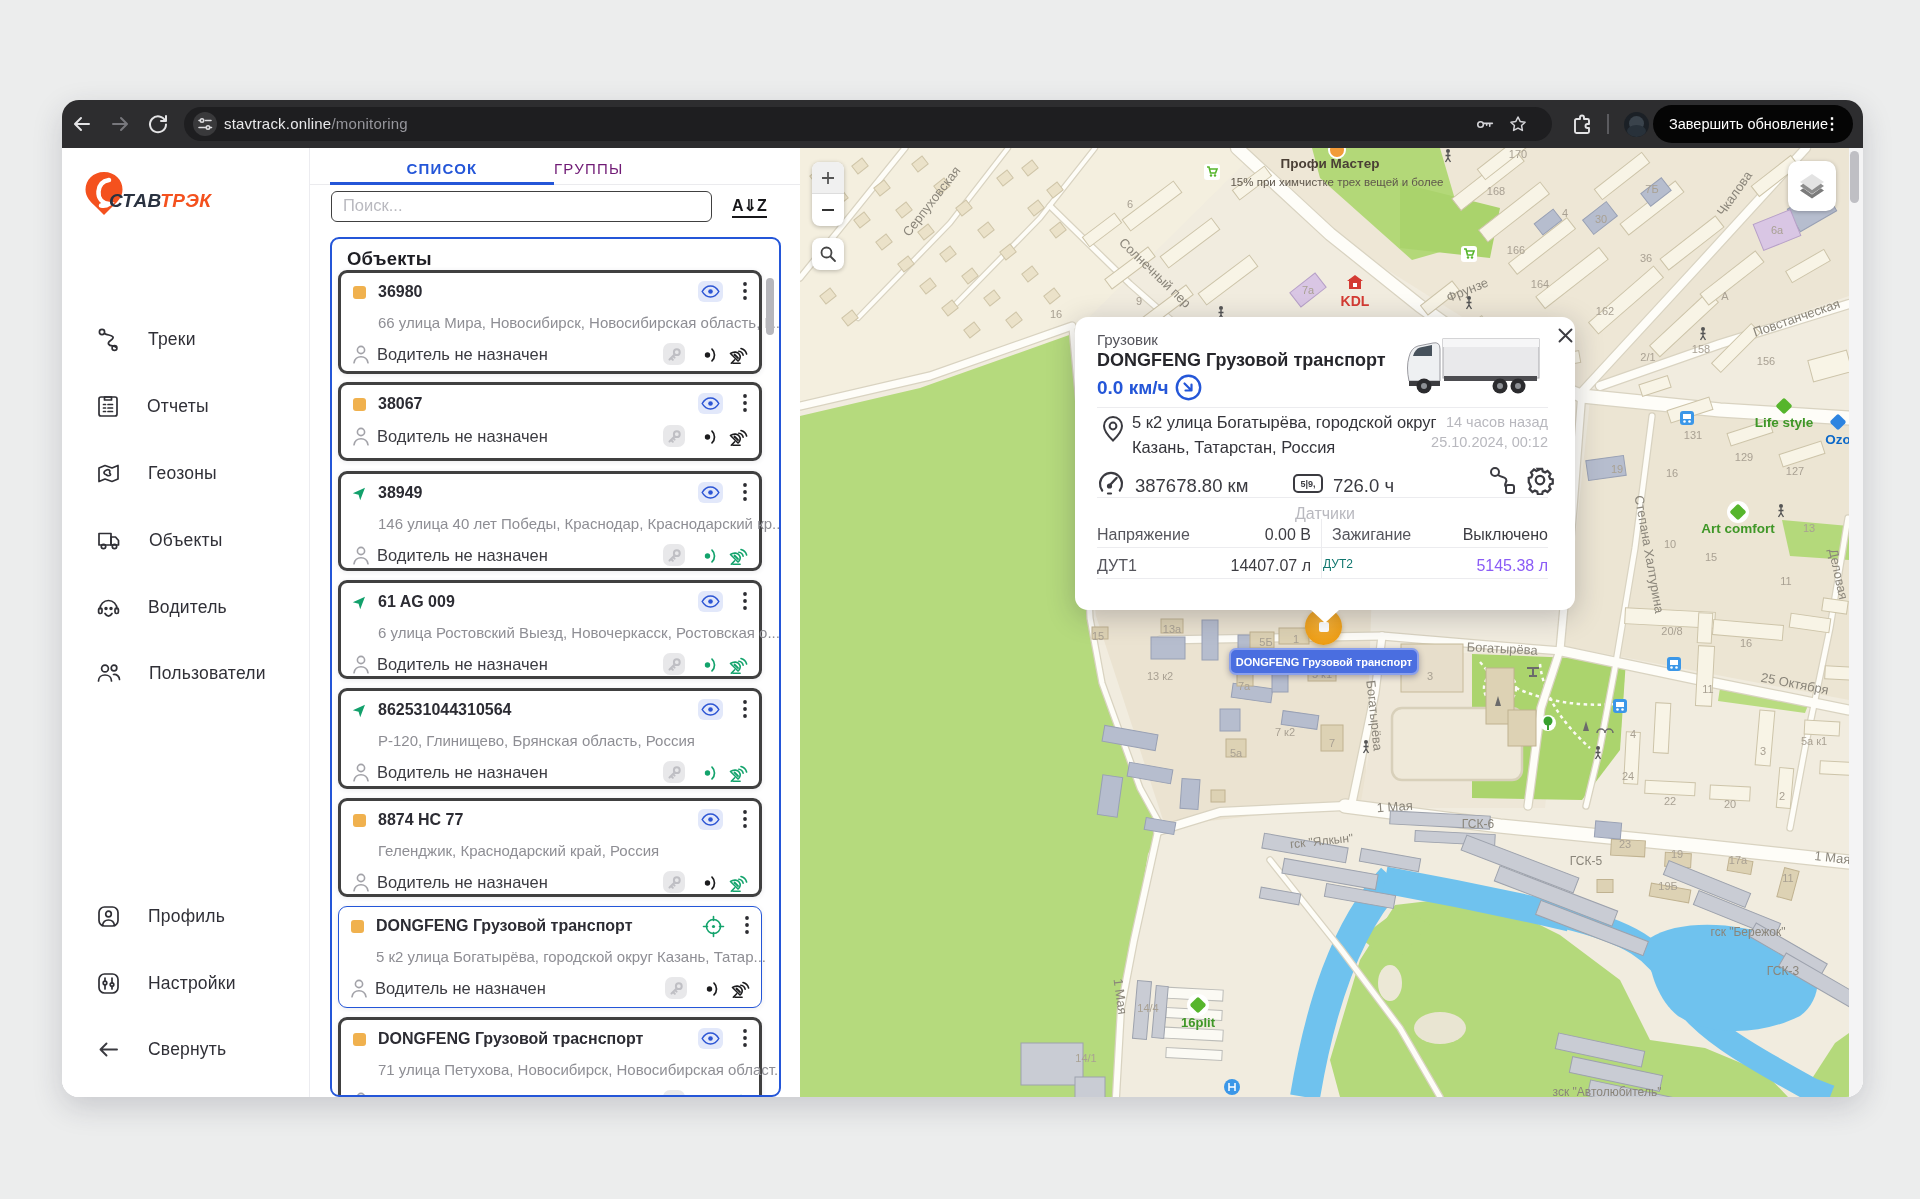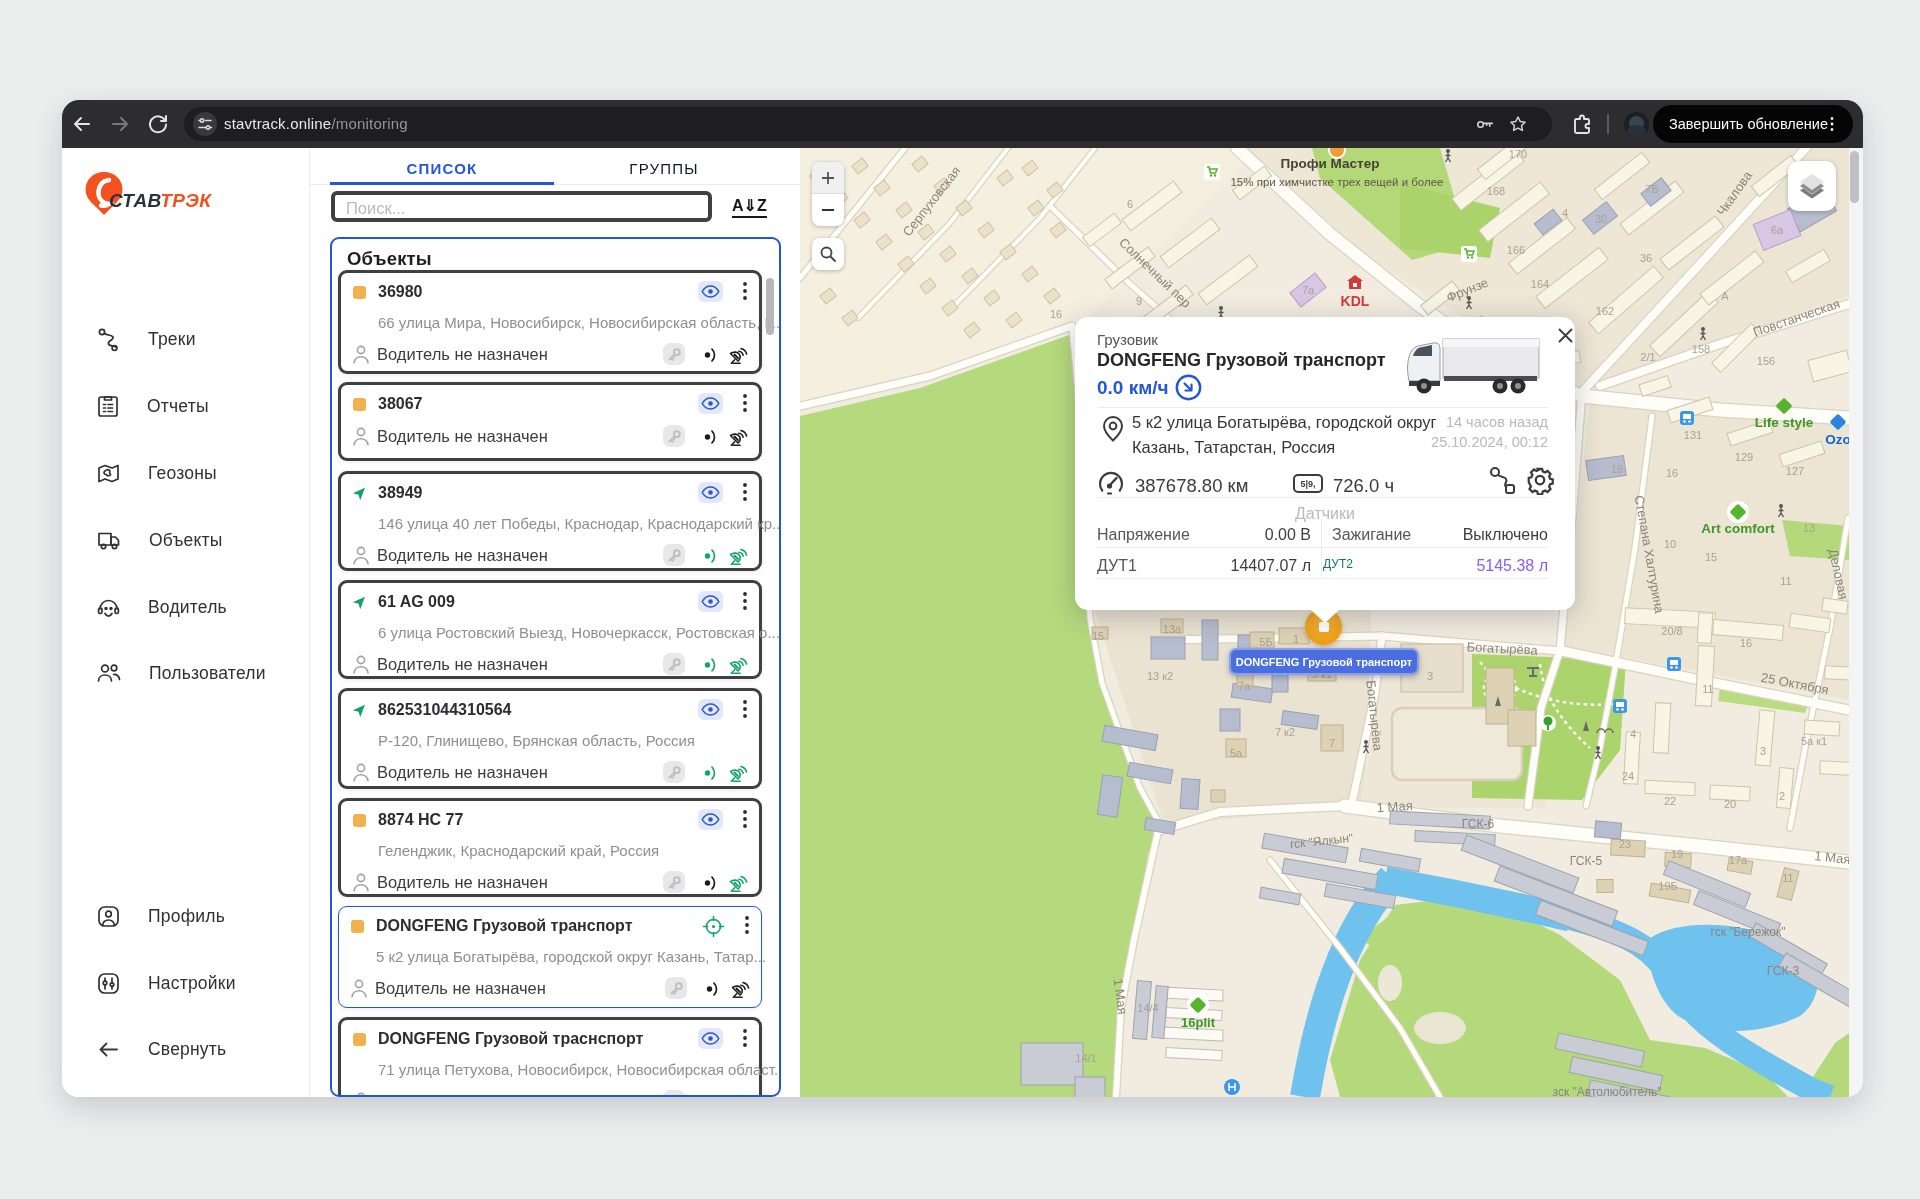--- a/index.html
+++ b/index.html
@@ -16,23 +16,23 @@
 .content{position:absolute;left:0;top:48px;width:1801px;height:949px;border-radius:0 0 17px 17px;overflow:hidden;background:#fff;}
 .sidebar{position:absolute;left:0;top:0;width:248px;height:100%;background:#fff;border-right:1px solid #ececf0;}
 .nav-item{position:absolute;left:18px;height:54px;display:flex;align-items:center;color:#303037;font-size:17.5px;letter-spacing:.2px}
 .nav-item svg{margin-left:15px;margin-right:26px}
 .nav-active{position:absolute;left:18px;top:97px;width:205px;height:53px;background:#f4f3f9;border-radius:13px;}
 .nav-active .sq{position:absolute;left:0;top:0;width:53px;height:53px;background:#f4511e;background:linear-gradient(135deg,#f4581f,#ef4d17);border-radius:13px;display:flex;align-items:center;justify-content:center}
 .nav-active .lbl{position:absolute;left:68px;top:16px;color:#2b2b31;font-size:17.5px;}
 .panel{position:absolute;left:248px;top:0;width:490px;height:100%;background:#fff;}
 .tabs{position:absolute;top:0;left:0;width:100%;height:37px;border-bottom:1px solid #ebebee;}
 .tab1{position:absolute;left:20px;top:12px;width:224px;text-align:center;color:#2456d8;font-size:15px;letter-spacing:1.2px;font-weight:700}
-.tab2{position:absolute;left:244px;top:12px;width:220px;text-align:center;color:#0f172a;font-size:15px;letter-spacing:1.2px;font-weight:500}
+.tab2{position:absolute;left:244px;top:12px;width:220px;text-align:left;color:#701a75;font-size:15px;letter-spacing:1.2px;font-weight:500}
 .tabline{position:absolute;left:20px;top:34px;width:224px;height:3px;background:#2456d8;}
-.search{position:absolute;left:21px;top:43px;width:381px;height:31px;border:4px solid #404040;border-radius:6px;color:#b9b9bf;font-size:16.5px;padding:4px 0 0 11px;}
+.search{position:absolute;left:21px;top:43px;width:381px;height:31px;border:1px solid #404040;border-radius:6px;color:#b9b9bf;font-size:16.5px;padding:4px 0 0 11px;}
 .az{position:absolute;left:422px;top:48px;font-size:16px;font-weight:700;color:#17171a;border-bottom:2px solid #17171a;padding-bottom:1px}
 .objbox{position:absolute;left:20px;top:89px;width:451px;height:860px;border:2px solid #2456d8;border-radius:9px;background:#fff;overflow:hidden}
 .objtitle{position:absolute;left:15px;top:9px;font-size:18.5px;font-weight:700;color:#1e1e24;letter-spacing:.2px}
 .cards{position:absolute;left:0px;top:0px;width:447px;height:856px;overflow:hidden}
 .card{position:absolute;left:6px;width:424px;background:#fff;border:3px solid #404040;border-radius:9px;box-shadow:0 1px 5px rgba(60,60,80,.10);}
 .card.sel{border:1px solid #2456d8;}
 .c-ic{position:absolute;left:12px;top:13px;width:13px;height:13px;background:#f0b14e;border-radius:3px}
 .c-name{position:absolute;left:37px;top:10px;font-size:16px;font-weight:700;color:#2c2c33}
 .c-addr{position:absolute;left:37px;top:41px;font-size:15px;color:#8e8e94;white-space:nowrap}
 .c-drv{position:absolute;left:36px;font-size:16.5px;color:#3c3c42}

